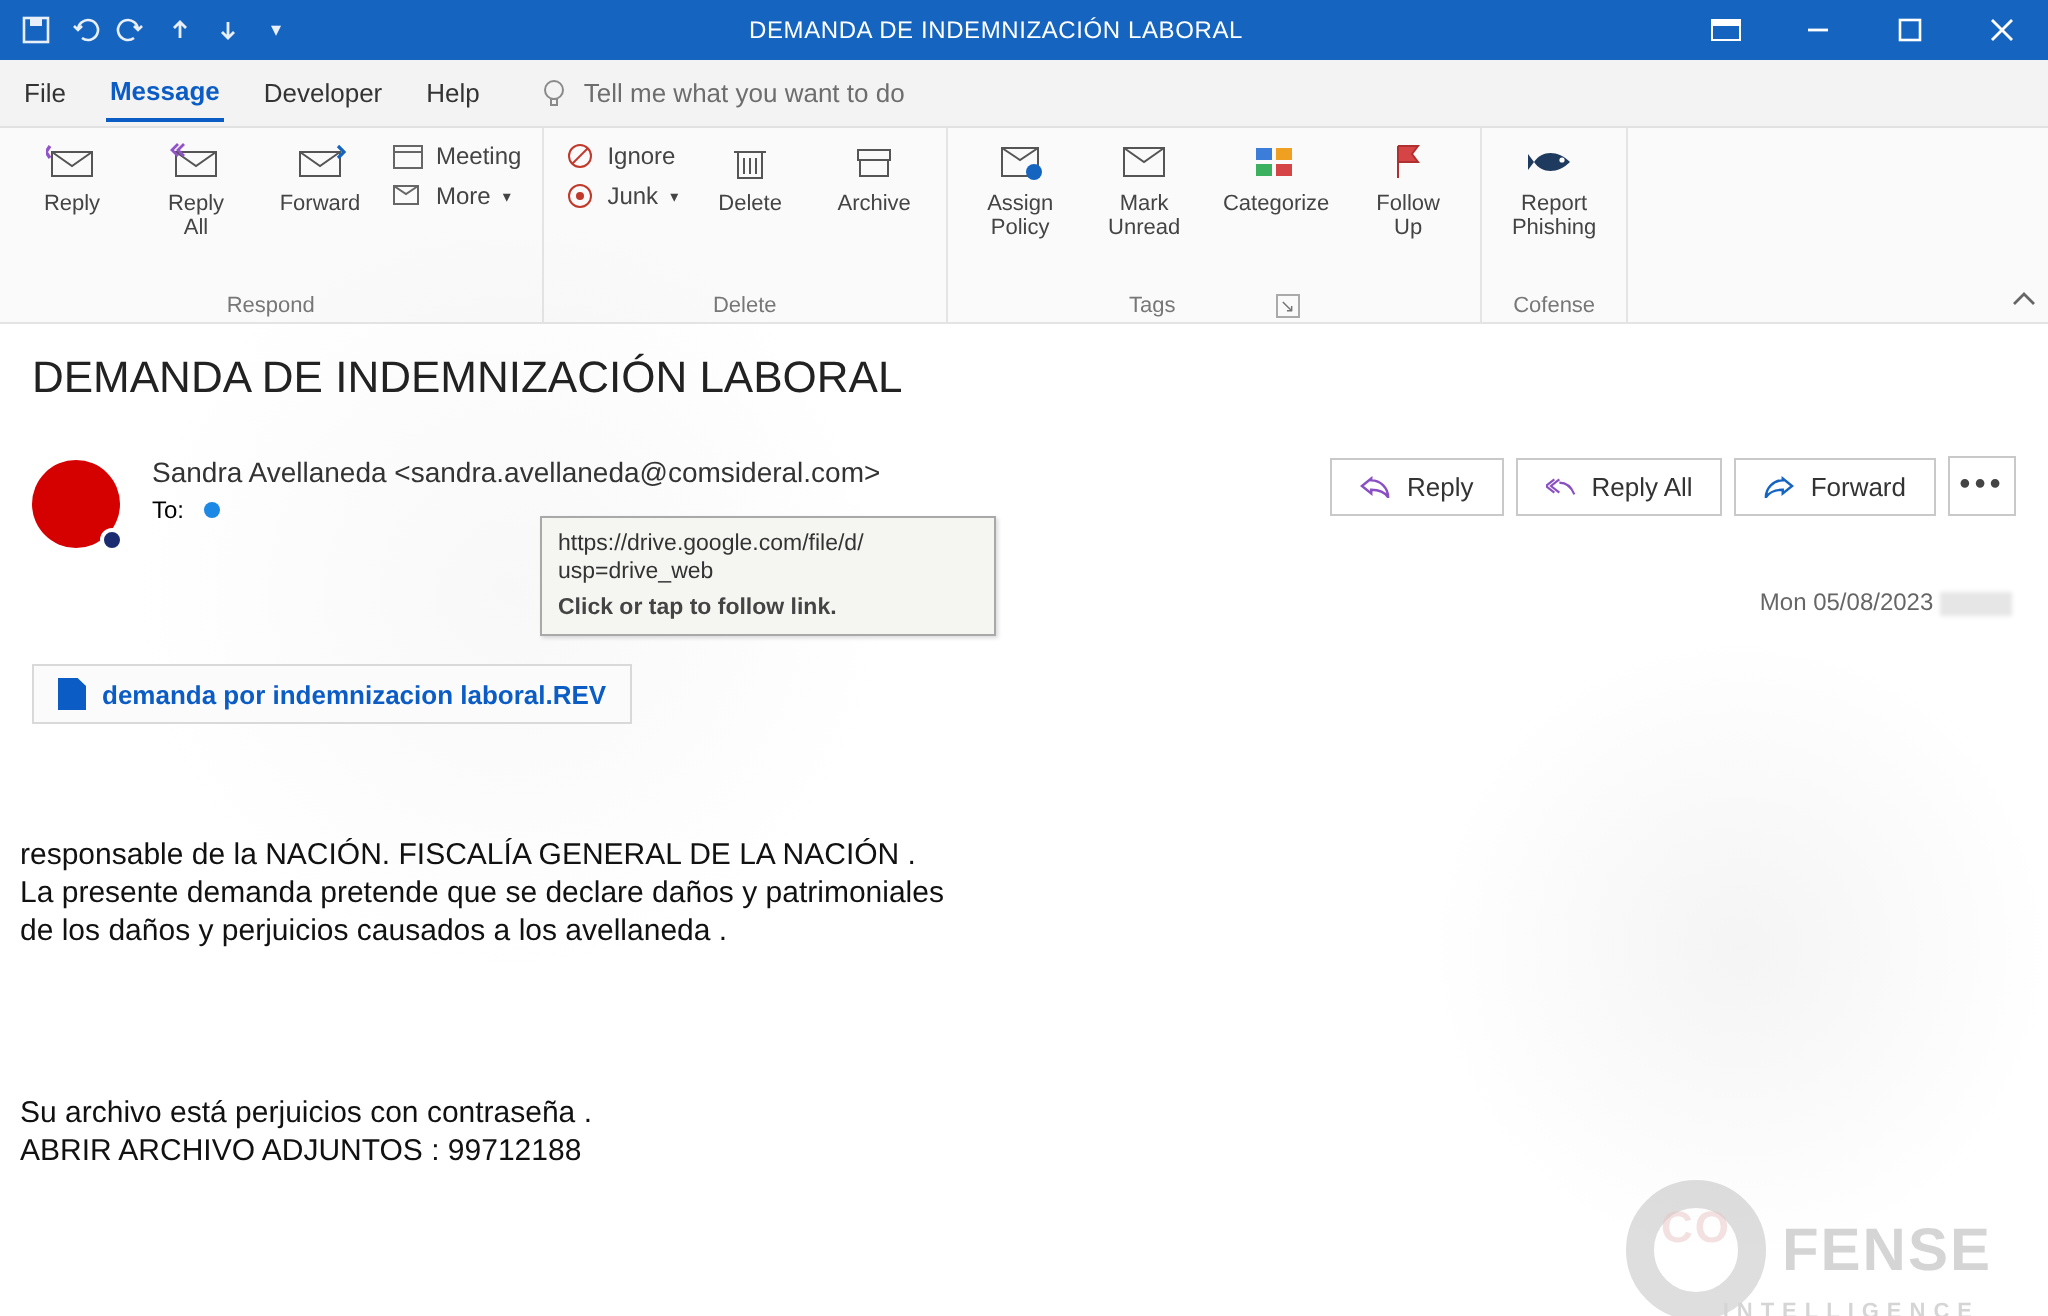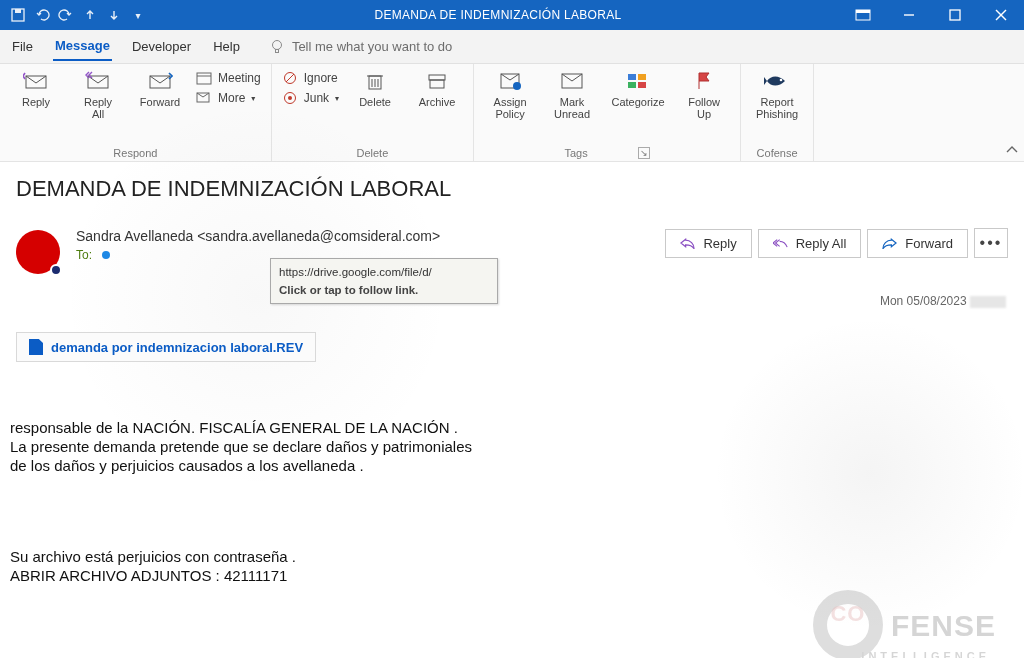--- a/index.html
+++ b/index.html
@@ -58,21 +58,21 @@
   .ribbon .collapse { width: 24px; display: flex; align-items: flex-end; justify-content: center; padding-bottom: 6px; color: #666; }
 
   
   .msg-header { padding: 14px 16px 0 16px; }
   .subject { font-size: 22px; font-weight: 400; color: #222; }
   .fromrow { display: flex; align-items: flex-start; margin-top: 26px; position: relative; }
   .avatar-wrap { position: relative; width: 44px; height: 44px; margin-right: 16px; margin-top: 2px; }
   .avatar { width: 44px; height: 44px; border-radius: 50%; background: #d50000; }
   .presence { position: absolute; right: -2px; bottom: -2px; width: 12px; height: 12px; border-radius: 50%; background: #1b2b6f; border: 2px solid #fff; }
   .fromtext { font-size: 14px; color: #333; }
-  .fromtext .torow { font-size: 12px; color: #4d7c0f; margin-top: 4px; display: flex; align-items: center; gap: 10px; }
+  .fromtext .torow { font-size: 12px; color: #000000; margin-top: 4px; display: flex; align-items: center; gap: 10px; }
   .torow .dot { width: 8px; height: 8px; background: #1e88e5; border-radius: 50%; display: inline-block; }
   .actions { margin-left: auto; display: flex; gap: 6px; align-items: center; }
   .actbtn { border: 1px solid #c9c9c9; padding: 6px 14px; font-size: 13px; color: #333; display: flex; align-items: center; gap: 8px; background: #fff; }
   .actbtn .ai { width: 15px; height: 12px; }
   .more-actions { border: 1px solid #c9c9c9; width: 34px; height: 30px; display: flex; align-items: center; justify-content: center; font-size: 16px; color: #444; letter-spacing: 2px; }
   .daterow { text-align: right; font-size: 12px; color: #666; margin-top: 20px; padding-right: 2px; }
   .daterow .blur { display:inline-block; width: 36px; height: 12px; background: #e6e6e6; vertical-align: middle; filter: blur(1px); }
 
   
   .attach { margin-top: 24px; display: inline-flex; align-items: center; gap: 8px; border: 1px solid #d9d9d9; padding: 6px 12px; background: #fbfbfb; font-size: 13px; color: #0b5cc5; font-weight: 600; }
@@ -445,32 +445,33 @@
   </div>
 
   <div class="attach">
     <span class="aicon"></span>
     <span>demanda por indemnizacion laboral.REV</span>
   </div>
 </div>
 
 <div class="tooltip">
   <div>https://drive.google.com/file/d/</div>
+  <div>usp=drive_web</div>
   <div class="hint">Click or tap to follow link.</div>
 </div>
 
 <div class="msg-body">
   <div class="gap2"></div>
   <p>responsable de la NACIÓN.  FISCALÍA GENERAL DE LA NACIÓN .</p>
   <p>La presente demanda pretende que se declare daños y patrimoniales</p>
   <p>de los daños y perjuicios causados a los avellaneda .</p>
   <div class="gap2"></div>
   <div class="gap2"></div>
   <p>Su archivo está perjuicios con contraseña .</p>
-  <p>ABRIR ARCHIVO ADJUNTOS :   42111171</p>
+  <p>ABRIR ARCHIVO ADJUNTOS :   99712188</p>
   <div style="height:70px"></div>
   <p class="bold">Cordial saludo.</p>
 
   <div class="watermark">
     <div class="circle">
         <span class="co">CO</span>
       </div>
     <span>FENSE</span>
     <span class="sub">INTELLIGENCE</span>
   </div>

